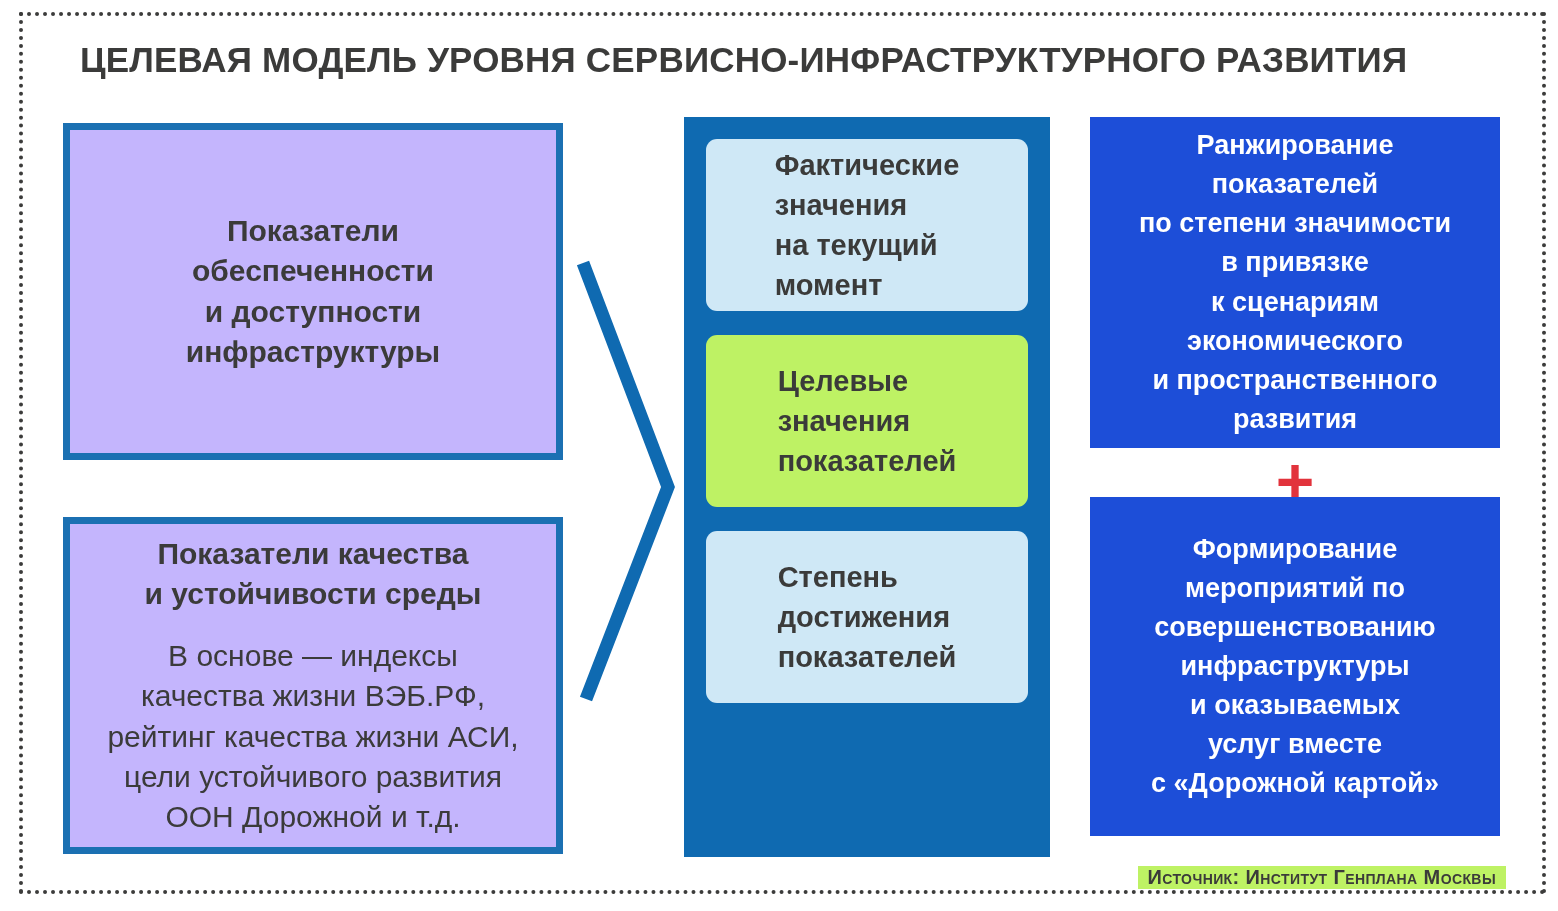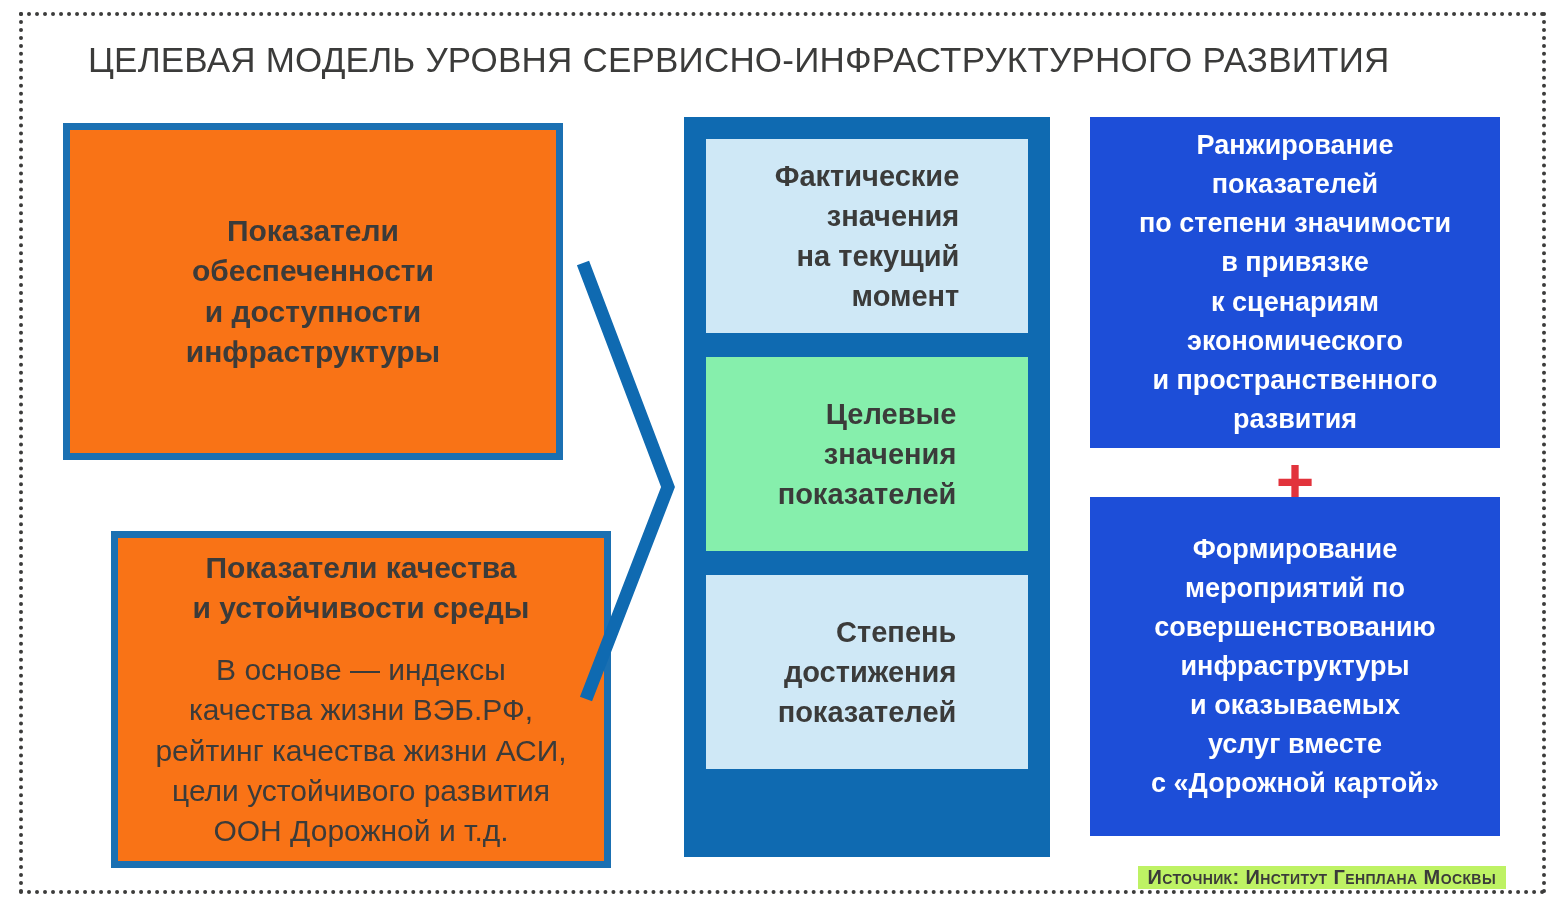--- a/index.html
+++ b/index.html
@@ -12,42 +12,42 @@
     overflow:hidden;
   }
   .dotted-frame{
     position:absolute;
     left:19px;top:12px;right:12px;bottom:17px;
     border:4px dotted #3c3c3b;
     pointer-events:none;
   }
   .title{
     position:absolute;
-    left:88px;top:40px;
+    left:80px;top:40px;
     margin:0;
     font-size:35px;
-    font-weight:normal;
+    font-weight:bold;
     letter-spacing:0.2px;
     color:#3b3b3a;
     white-space:nowrap;
   }
   .left-box{
     position:absolute;
     left:63px;width:500px;height:337px;
     box-sizing:border-box;
-    background:#f97316;
+    background:#c4b5fd;
     border:7px solid #1b70b2;
     display:flex;flex-direction:column;
     justify-content:center;align-items:center;
     gap:22px;
     padding:6px 8px;
     text-align:center;
   }
   .box1{top:123px;}
-  .box2{top:531px;margin-left:48px;}
+  .box2{top:517px;}
   .box-heading{
     font-weight:bold;
     font-size:30px;
     line-height:1.34;
     white-space:pre-line;
     color:#3b3b3a;
   }
   .box-body{
     font-weight:normal;
     font-size:30px;
@@ -63,26 +63,27 @@
     position:absolute;
     left:684px;top:117px;
     width:366px;height:740px;
     box-sizing:border-box;
     background:#0f6ab1;
     padding:22px;
     display:flex;flex-direction:column;
     gap:24px;
   }
   .mid-box{
-    height:194px;
+    height:172px;
     display:flex;align-items:center;justify-content:center;
-    text-align:right;
+    text-align:left;
+    border-radius:11px;
   }
   .bg-lightblue{background:#cfe8f6;}
-  .bg-pink{background:#86efac;}
+  .bg-pink{background:#bef264;}
   .mid-label{
     font-size:29px;
     font-weight:bold;
     line-height:1.38;
     white-space:pre-line;
     color:#3b3b3a;
   }
   .red-box{
     position:absolute;
     left:1090px;width:410px;

